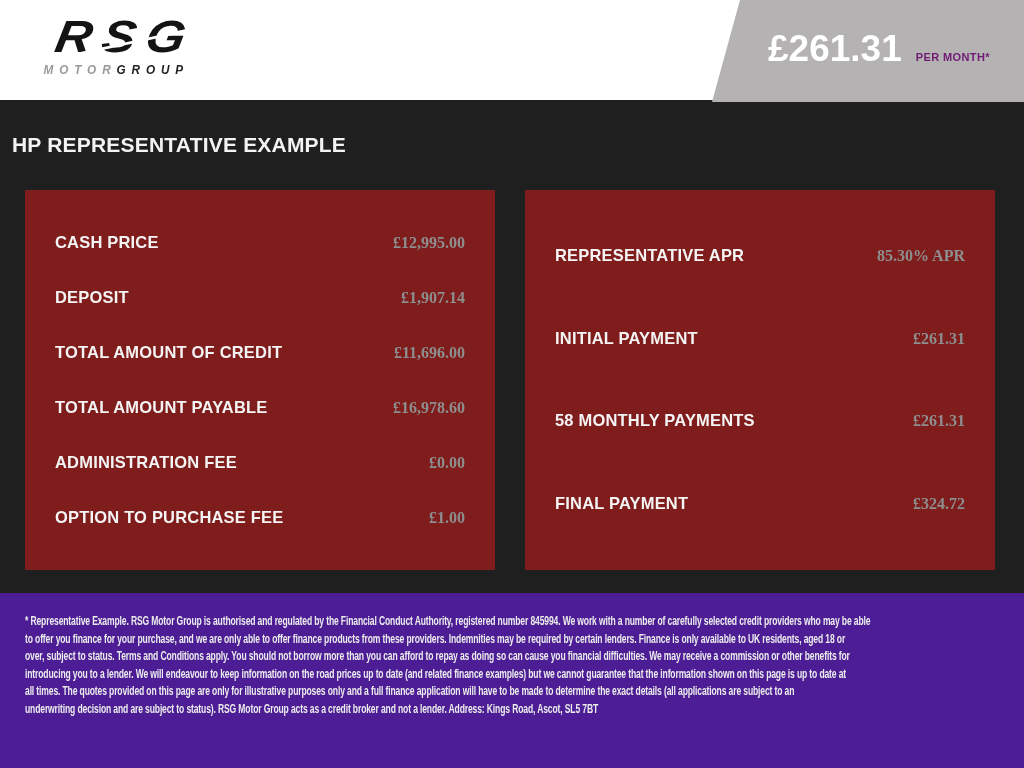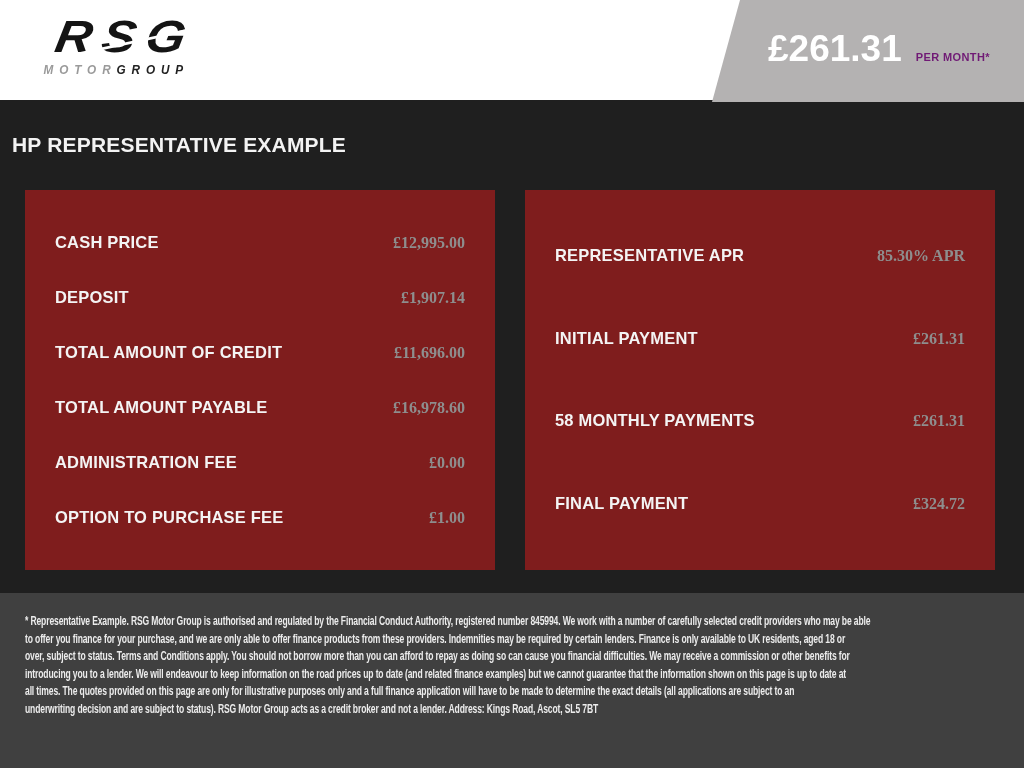--- a/index.html
+++ b/index.html
@@ -66,21 +66,21 @@
     transform: scaleX(0.97); transform-origin: left center; white-space: nowrap;
   }
   .row-value {
     font-family: "Liberation Serif", serif;
     font-size: 16px; font-weight: bold; color: #8e8e8e; white-space: nowrap;
   }
 
   
   .footer {
     position: absolute; left: 0; top: 593px; width: 1024px; height: 175px;
-    background: #404040;
+    background: #4c1d95;
   }
   .disclaimer {
     position: absolute; left: 25px; top: 20px; width: 1430px;
     transform: scaleX(0.685); transform-origin: left top;
     font-size: 12.5px; font-weight: bold; color: #ececec;
     line-height: 17.6px; letter-spacing: -0.2px; white-space: pre-line;
   }
 </style>
 </head>
 <body>

